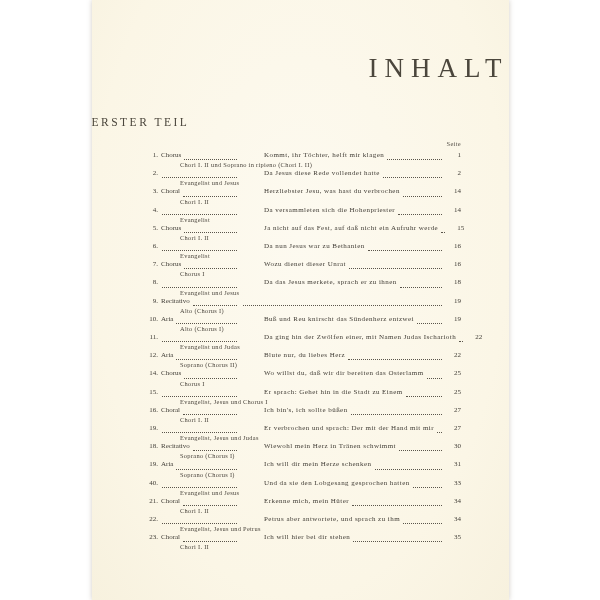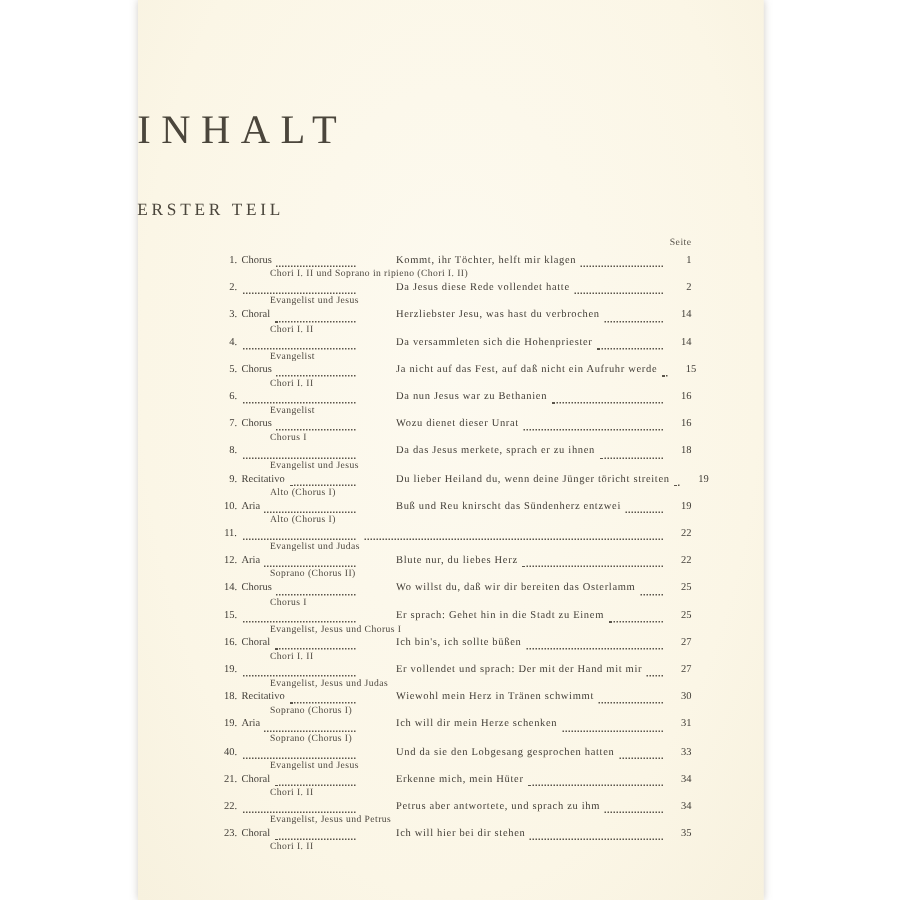--- a/index.html
+++ b/index.html
@@ -16,22 +16,22 @@
     width: 417px;
     height: 600px;
     margin: 0 auto;
     background: #fcf8ea;
     background-image: radial-gradient(ellipse at 50% 40%, #fdfaf0 0%, #fbf6e6 70%, #f7f1de 100%);
     box-shadow: 0 0 5px rgba(120,110,90,0.35);
     color: #44403a;
   }
   .contents-title {
     margin: 0;
-    padding-top: 72px;
-    text-align: left;
+    padding-top: 54px;
+    text-align: right;
     font-size: 27px;
     line-height: 28px;
     font-weight: normal;
     letter-spacing: 7px;
     color: #4b463c;
   }
   .section-heading {
     margin: 34px 0 0 0;
     font-size: 11.5px;
     line-height: 12px;
@@ -222,21 +222,20 @@
     <div class="sub">Evangelist und Jesus</div>
   </div>
 
   <div class="entry">
     <div class="row">
       <span class="labelcol">
         <span class="num">9.</span>
         <span class="genre">Recitativo</span>
         <span class="leader"></span>
       </span>
-      <span class="title">Du lieber Heiland du, wenn deine Jünger töricht streiten</span>
       <span class="leader"></span>
       <span class="pagenum">19</span>
     </div>
     <div class="sub">Alto (Chorus I)</div>
   </div>
 
   <div class="entry">
     <div class="row">
       <span class="labelcol">
         <span class="num">10.</span>
@@ -250,20 +249,21 @@
     <div class="sub">Alto (Chorus I)</div>
   </div>
 
   <div class="entry">
     <div class="row">
       <span class="labelcol">
         <span class="num">11.</span>
         <span class="genre empty"></span>
         <span class="leader"></span>
       </span>
+      <span class="title">Da ging hin der Zwölfen einer, mit Namen Judas Ischarioth</span>
       <span class="leader"></span>
       <span class="pagenum">22</span>
     </div>
     <div class="sub">Evangelist und Judas</div>
   </div>
 
   <div class="entry">
     <div class="row">
       <span class="labelcol">
         <span class="num">12.</span>
@@ -320,21 +320,21 @@
     <div class="sub">Chori I. II</div>
   </div>
 
   <div class="entry">
     <div class="row">
       <span class="labelcol">
         <span class="num">19.</span>
         <span class="genre empty"></span>
         <span class="leader"></span>
       </span>
-      <span class="title">Er vollendet und sprach: Der mit der Hand mit mir</span>
+      <span class="title">Er verbrochen und sprach: Der mit der Hand mit mir</span>
       <span class="leader"></span>
       <span class="pagenum">27</span>
     </div>
     <div class="sub">Evangelist, Jesus und Judas</div>
   </div>
 
   <div class="entry">
     <div class="row">
       <span class="labelcol">
         <span class="num">18.</span>

